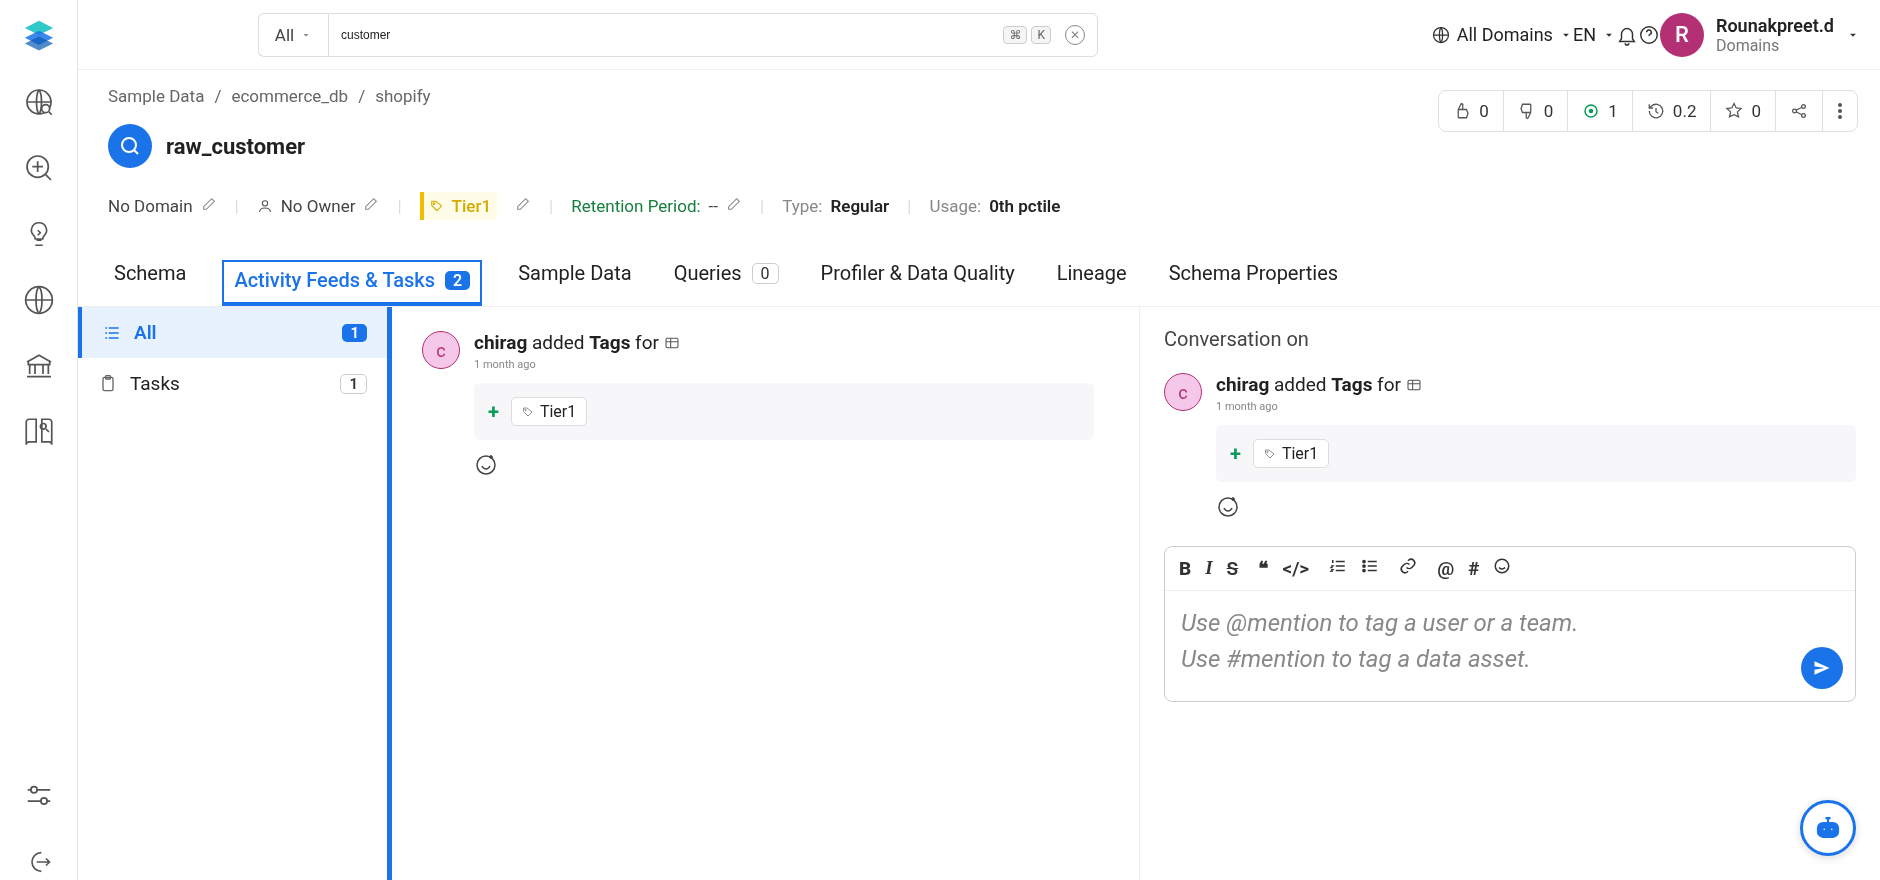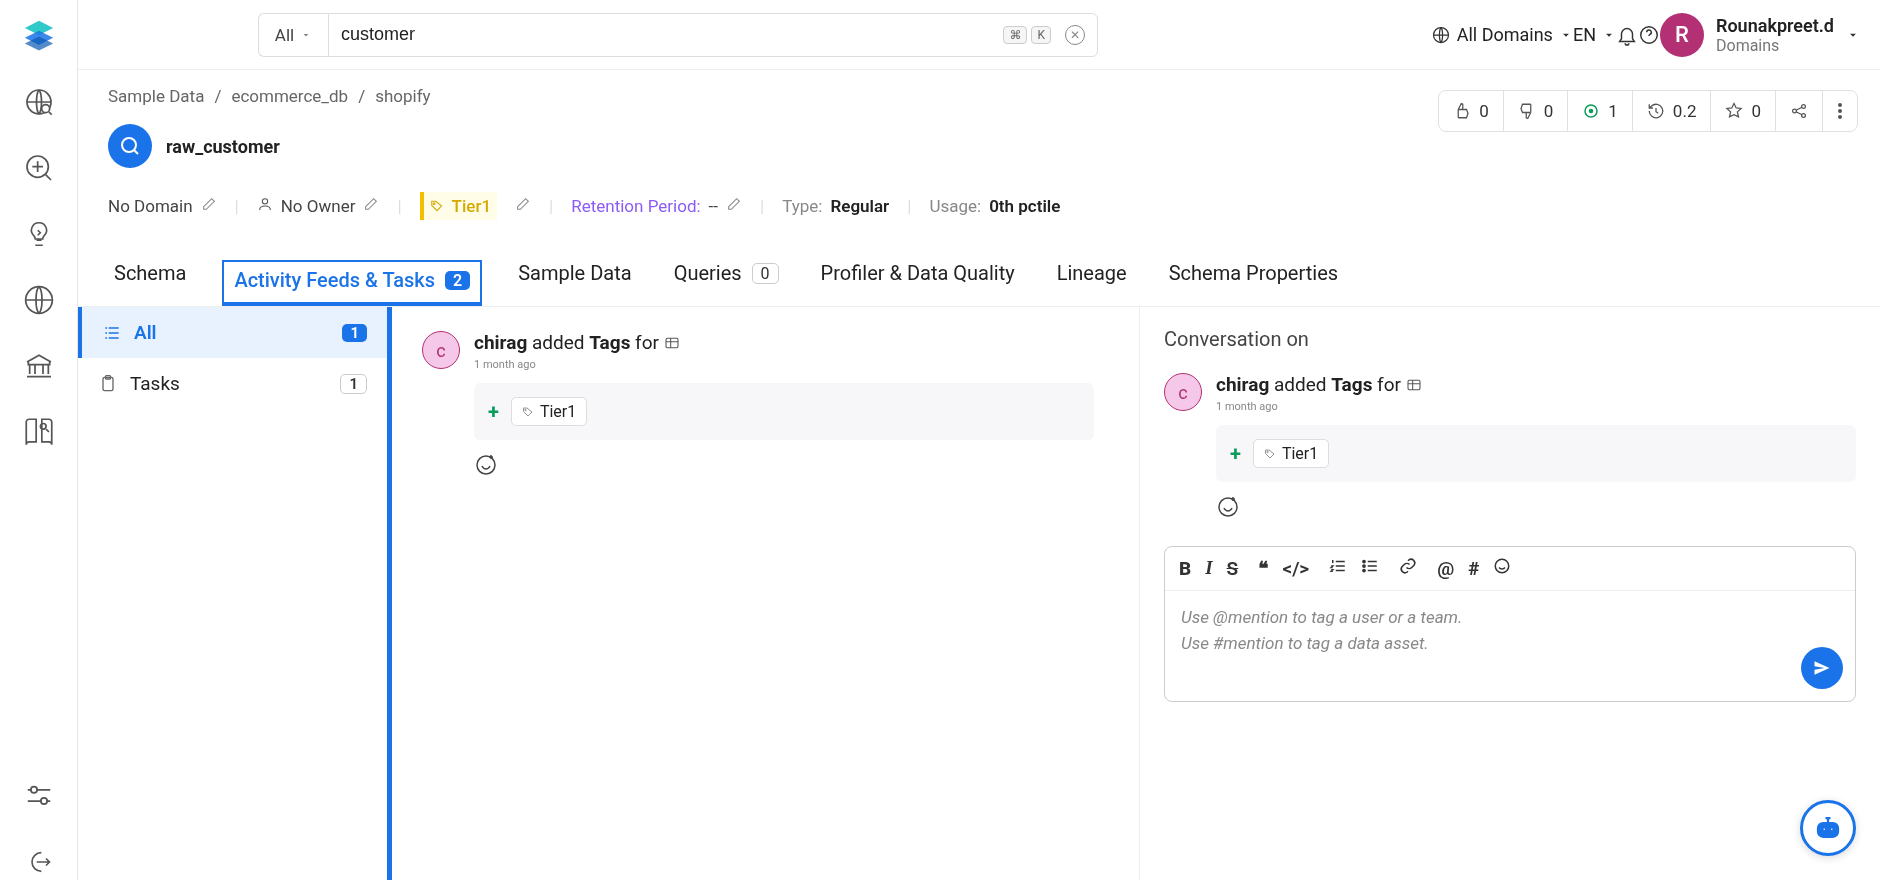--- a/index.html
+++ b/index.html
@@ -11,47 +11,47 @@
 .rail { width: 78px; border-right: 1px solid #e5e5e5; display: flex; flex-direction: column; align-items: center; padding-top: 16px; gap: 30px; }
 .rail .logo { width: 38px; height: 38px; display: flex; align-items: center; justify-content: center; }
 .rail .rail-icon { width: 36px; height: 36px; display: flex; align-items: center; justify-content: center; color: #666; cursor: pointer; }
 .rail .spacer { flex: 1; }
 
 
 .topbar { height: 70px; display: flex; align-items: center; padding: 0 20px; border-bottom: 1px solid #eee; gap: 20px; }
 .search-wrap { display: flex; align-items: center; margin-left: 160px; }
 .search-all { height: 44px; width: 70px; border: 1px solid #ddd; border-right: none; border-radius: 6px 0 0 6px; display: flex; align-items: center; justify-content: center; gap: 6px; font-size: 17px; cursor: pointer; color:#444;}
 .search-box { height: 44px; width: 770px; border: 1px solid #ddd; border-radius: 0 6px 6px 0; display: flex; align-items: center; padding: 0 12px; }
-.search-box input { border: none; outline: none; flex: 1; font-size: 18px; color: #222; }
+.search-box input { border: none; outline: none; flex: 1; font-size: 12px; color: #222; }
 .search-box .kbd { font-size: 12px; border: 1px solid #ccc; border-radius: 4px; padding: 1px 5px; color: #666; margin-left: 4px; background:#f5f5f5;}
 .search-box .clear { margin-left: 14px; width: 20px; height: 20px; border: 1.5px solid #888; border-radius: 50%; display: flex; align-items: center; justify-content: center; font-size: 12px; color: #888; cursor: pointer; }
 .top-right { margin-left: auto; display: flex; align-items: center; }
 .tr-item { display: flex; align-items: center; gap: 6px; cursor: pointer; font-size: 18px; color: #222; }
 .avatar { width: 44px; height: 44px; border-radius: 50%; background: #b33074; color: #fff; display: flex; align-items: center; justify-content: center; font-size: 22px; font-weight: 500; }
 .user-box { display:flex; align-items:center; gap:12px; cursor:pointer;}
 .user-text .uname { font-weight:600; font-size:18px;}
 .user-text .urole { color:#777; font-size:16px;}
 
 .main { flex: 1; display: flex; flex-direction: column; }
 
 
 .page-head { padding: 16px 30px 0 30px; position: relative; }
 .breadcrumb { color: #666; font-size: 17px; display: flex; gap: 10px; align-items: center; }
 .breadcrumb a { color: #666; text-decoration: none; cursor: pointer; }
 .title-row { display: flex; align-items: center; gap: 14px; margin-top: 18px; }
 .title-icon { width: 44px; height: 44px; background: #1a73e8; border-radius: 50%; display: flex; align-items: center; justify-content: center; color: #fff; }
-.title-row h1 { font-size: 18px; font-weight: 700; }
+.title-row h1 { font-size: 22px; font-weight: 700; }
 .actions { position: absolute; right: 22px; top: 20px; display: flex; border: 1px solid #e0e0e0; border-radius: 8px; overflow: hidden; }
 .actions .act { display: flex; align-items: center; gap: 8px; padding: 10px 14px; font-size: 17px; border-right: 1px solid #e0e0e0; cursor: pointer; color:#333;}
 .actions .act:last-child { border-right: none; }
 .actions .act.green svg { color:#0a9c5b;}
 .actions .act svg{color:#555;}
 
 .meta-row { display: flex; align-items: center; gap: 18px; padding: 24px 30px 10px 30px; font-size: 17px; color: #444; }
-.meta-item { display: flex; gap: 8px; }
+.meta-item { display: flex; align-items: center; gap: 8px; }
 .meta-sep { color: #ddd; }
 .edit-pencil { color: #888; cursor: pointer; }
 .tier-pill { background: #fffde7; color: #d4a900; padding: 4px 6px; border-left: 4px solid #f0c000; display: flex; align-items: center; gap: 8px; font-weight:500;}
 .meta-item .bold{font-weight:600;color:#222;}
 
 
 .tabs { display: flex; gap: 30px; padding: 18px 30px 0 30px; border-bottom: 1px solid #eee; font-size: 20px; }
 .tab { padding: 6px 6px 14px 6px; cursor: pointer; display: flex; align-items: center; gap: 10px; color: #222; }
 .tab.active { color: #1a73e8; border: 2px solid #1a73e8; border-bottom: 4px solid #1a73e8; padding: 6px 10px 10px 10px; font-weight:500;margin-top:12px;}
 .tab .badge { background: #1a73e8; color: #fff; border-radius: 5px; padding: 0 8px; font-size: 16px; font-weight:600;}
@@ -78,21 +78,21 @@
 .plus { color: #0a9c5b; font-size: 20px; font-weight: bold; }
 .emoji-react { margin-top: 12px; color:#444; cursor:pointer;}
 
 .convo { width: 740px; padding: 20px 24px; display: flex; flex-direction: column; }
 .convo-title { font-size: 20px; color: #444; margin-bottom: 22px; }
 .editor { border: 1px solid #ccc; border-radius: 8px; margin-top: 24px; }
 .editor-toolbar { display: flex; align-items: center; gap: 20px; padding: 10px 14px; border-bottom: 1px solid #eee; color:#333; }
 .editor-toolbar .tb-group{display:flex;gap:14px;}
 .editor-toolbar .tb-btn{cursor:pointer; font-size:19px; font-weight:600;}
 .editor-body { padding: 14px 16px; min-height: 110px; position: relative; }
-.editor-body .ph { color: #888; font-style: italic; font-size: 17px; line-height:1.5;}
+.editor-body .ph { color: #888; font-style: italic; font-size: 24px; line-height:1.5;}
 .send-btn { position: absolute; right: 12px; bottom: 12px; width: 42px; height: 42px; border-radius: 50%; background: #1a73e8; display: flex; align-items: center; justify-content: center; color: #fff; cursor: pointer; }
 
 .chat-bubble { position: fixed; right: 24px; bottom: 24px; width: 56px; height: 56px; border-radius: 50%; background: #fff; border: 3px solid #1a73e8; display: flex; align-items: center; justify-content: center; cursor: pointer; box-shadow:0 2px 8px rgba(0,0,0,0.15);}
 </style>
 </head>
 <body>
 
 <div class="app">
 
   <div class="rail">
@@ -311,21 +311,21 @@
             <path d="M20 12l-8 8-9-9V4h7z"></path>
             <circle cx="7" cy="8" r="1.5"></circle>
           </svg>
           <span>Tier1</span>
         </div>
       <span class="edit-pencil"><svg width="16" height="16" viewBox="0 0 24 24" fill="none" stroke="#888" stroke-width="1.6">
             <path d="M4 20h4L20 8l-4-4L4 16z"></path>
           </svg></span>
       <span class="meta-sep">|</span>
       <div class="meta-item">
-          <span style="color:#8b5cf6">Retention Period:</span> 
+          <span style="color:#15803d">Retention Period:</span> 
           <span>--</span>
           <span class="edit-pencil"><svg width="16" height="16" viewBox="0 0 24 24" fill="none" stroke="#888" stroke-width="1.6">
               <path d="M4 20h4L20 8l-4-4L4 16z"></path>
             </svg></span>
         </div>
       <span class="meta-sep">|</span>
       <div class="meta-item">
           <span style="color:#888">Type:</span> 
           <span class="bold">Regular</span>
         </div>

